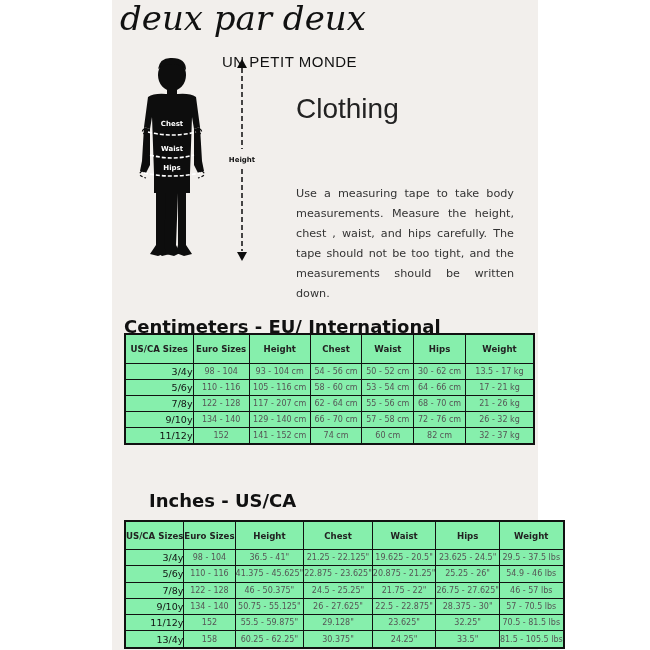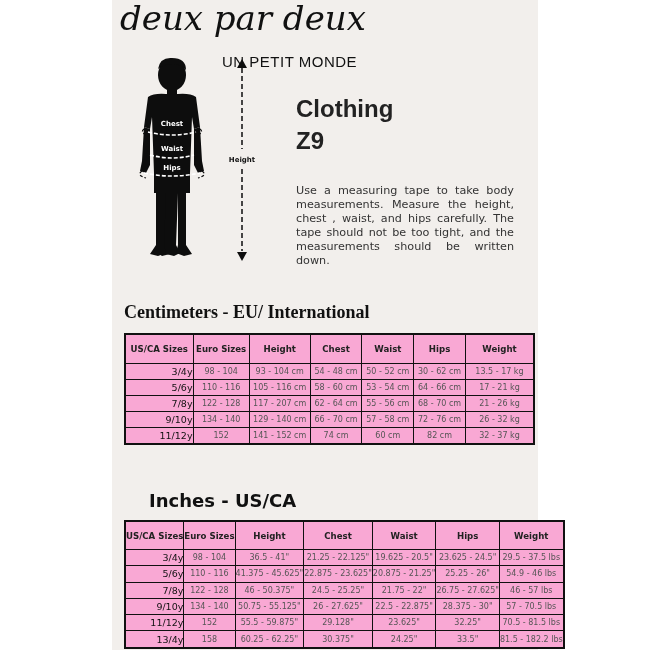--- a/index.html
+++ b/index.html
@@ -17,33 +17,33 @@
       position: absolute; left: 2px; top: -4px; font-family: "DejaVu Serif", serif; font-style: italic;
       font-size: 34px; letter-spacing: 0px; color: #111; white-space: nowrap;
     }
     .logo-sub {
       position: absolute; left: 104px; top: 51px; font-family: "Liberation Sans", sans-serif;
       font-size: 15px; letter-spacing: 0.5px; color: #111; white-space: nowrap;
     }
     .figure { position: absolute; left: 130px; top: 55px; width: 140px; height: 210px; }
     .title {
       position: absolute; left: 296px; top: 93px; font-family: "Liberation Sans", sans-serif;
-      font-weight: bold; font-size: 24px; line-height: 32px; color: #222;
+      font-weight: normal; font-size: 28px; line-height: 32px; color: #222;
     }
     .desc {
-      position: absolute; left: 296px; top: 184px; width: 218px; font-size: 11.2px; line-height: 14px;
+      position: absolute; left: 296px; top: 184px; width: 218px; font-size: 11.2px; line-height: 20px;
       text-align: justify; color: #333; font-family: "DejaVu Sans", sans-serif;
     }
     .section-heading {
       position: absolute; left: 124px; font-weight: bold; font-size: 18px; color: #111;
       font-family: "DejaVu Sans", sans-serif; white-space: nowrap;
     }
     table.size {
       position: absolute; left: 124px; border-collapse: collapse; border: 2px solid #111;
-      font-family: "DejaVu Sans", sans-serif; background: #f9a8d4;
+      font-family: "DejaVu Sans", sans-serif; background: #86efac;
     }
     table.size th, table.size td {
       border: 1.5px solid #111; text-align: center; padding: 0; white-space: nowrap;
     }
     table.size th { font-size: 8.6px; font-weight: bold; color: #222; }
     table.size td { font-size: 8px; color: #555; }
     table.size td.size-label { font-size: 9.5px; font-weight: normal; color: #111; text-align: right; }
     .t1 { top: 333px; width: 411px; }
     .t1 th { height: 28px; }
     .t1 td { height: 15px; }
@@ -101,44 +101,43 @@
       <line x1="112" y1="13" x2="112" y2="94" stroke="#0d0d0d" stroke-width="1.5" stroke-dasharray="5 3"></line>
       <line x1="112" y1="114" x2="112" y2="196" stroke="#0d0d0d" stroke-width="1.5" stroke-dasharray="5 3"></line>
       <polygon points="112,206 107,197 117,197" fill="#0d0d0d"></polygon>
     </g>
     <text x="112" y="107" font-family="DejaVu Sans, sans-serif" font-size="7" font-weight="bold" fill="#111" text-anchor="middle">Height</text>
   </svg>
 </div>
 
 <div class="title">
   <div>Clothing</div>
-  <div>Z9</div>
 </div>
 
 <div class="desc">Use a measuring tape to take body measurements. Measure the height, chest , waist, and hips carefully. The tape should not be too tight, and the measurements should be written down.</div>
 
-<div class="section-heading" style="top:302px;font-family:Liberation Serif, serif;">Centimeters - EU/ International</div>
+<div class="section-heading" style="top:316px;">Centimeters - EU/ International</div>
 <table class="size t1">
   <thead>
       <tr>
         <th style="width: 68px;">US/CA Sizes</th>
         <th style="width: 56px;">Euro Sizes</th>
         <th style="width: 61px;">Height</th>
         <th style="width: 52px;">Chest</th>
         <th style="width: 52px;">Waist</th>
         <th style="width: 52px;">Hips</th>
         <th style="width: 70px;">Weight</th>
       </tr>
     </thead>
   <tbody>
       <tr>
         <td class="size-label">3/4y</td>
         <td>98 - 104</td>
         <td>93 - 104 cm</td>
-        <td>54 - 48 cm</td>
+        <td>54 - 56 cm</td>
         <td>50 - 52 cm</td>
         <td>30 - 62 cm</td>
         <td>13.5 - 17 kg</td>
       </tr>
       <tr>
         <td class="size-label">5/6y</td>
         <td>110 - 116</td>
         <td>105 - 116 cm</td>
         <td>58 - 60 cm</td>
         <td>53 - 54 cm</td>
@@ -234,16 +233,16 @@
         <td>32.25"</td>
         <td>70.5 - 81.5 lbs</td>
       </tr>
       <tr>
         <td class="size-label">13/4y</td>
         <td>158</td>
         <td>60.25 - 62.25"</td>
         <td>30.375"</td>
         <td>24.25"</td>
         <td>33.5"</td>
-        <td>81.5 - 182.2 lbs</td>
+        <td>81.5 - 105.5 lbs</td>
       </tr>
     </tbody>
 </table>
 
 </body></html>

